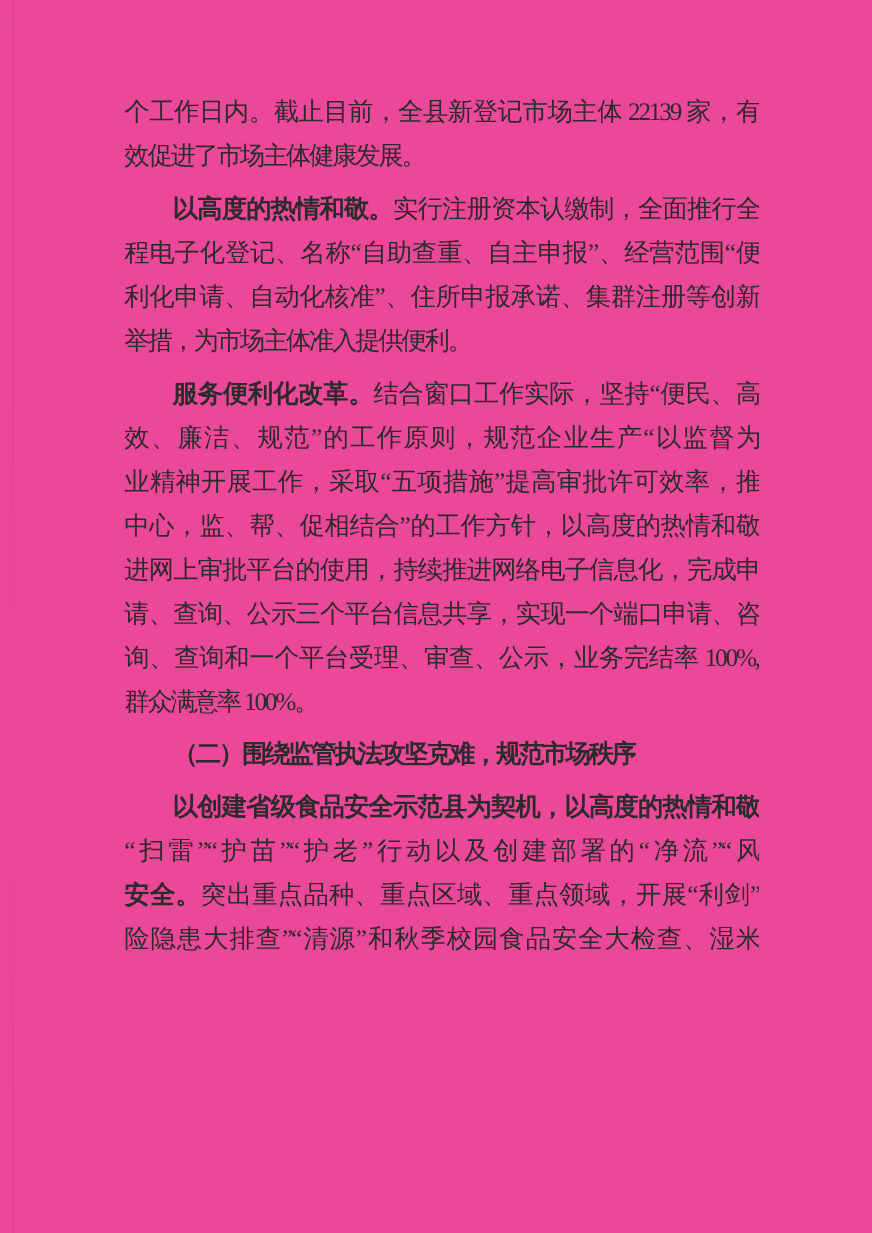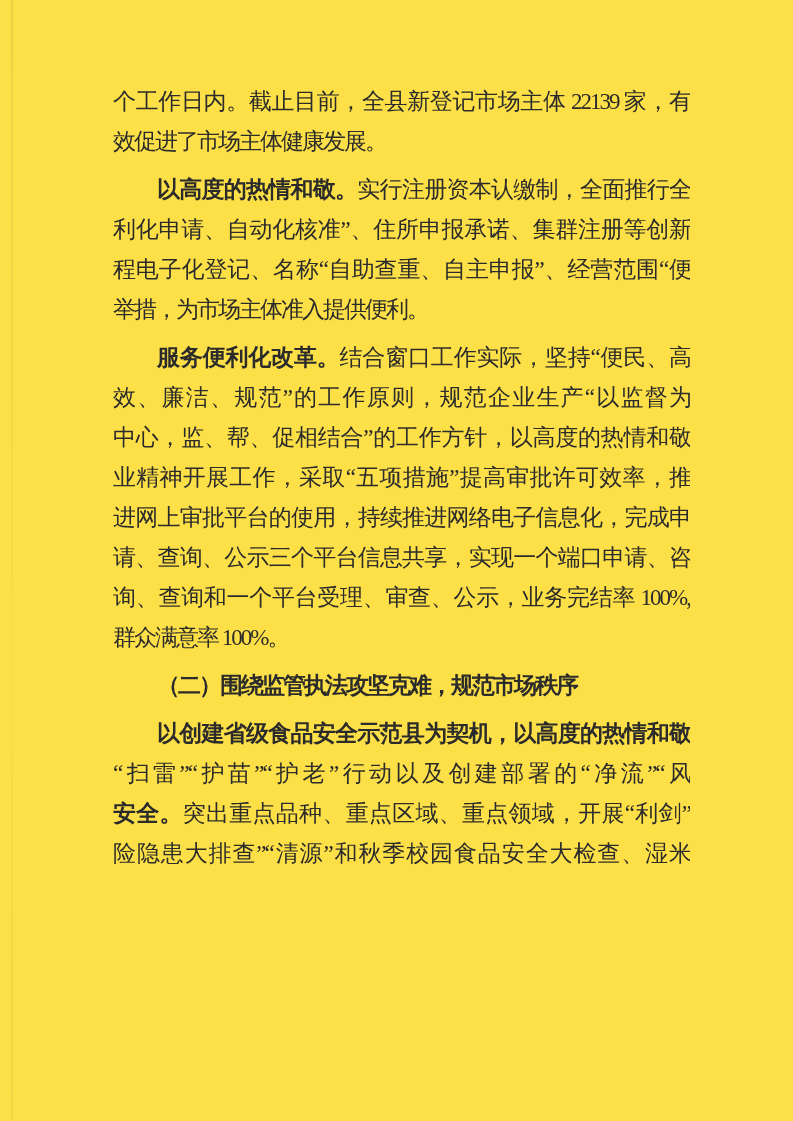--- a/index.html
+++ b/index.html
@@ -4,21 +4,21 @@
 <style>
   html, body {
     margin: 0;
     padding: 0;
     background: #ffffff;
   }
   .page {
     position: relative;
     width: 793px;
     height: 1121px;
-    background: #fde047;
+    background: #ec4899;
     overflow: hidden;
     font-family: "Liberation Serif", "DejaVu Serif", serif;
     color: #2b2b2b;
   }
   
   .scan-edge {
     position: absolute;
     left: 11px;
     top: 0;
     width: 2px;
@@ -64,30 +64,30 @@
 
   <div class="content">
 
     <div class="para">
       <div class="line fill"><span class="seg">个工作日内。截止目前，全县新登记市场主体 22139 家，有</span></div>
       <div class="line"><span class="seg">效促进了市场主体健康发展。</span></div>
     </div>
 
     <div class="para">
       <div class="line fill indent"><span class="seg bold">以高度的热情和敬。</span><span class="seg">实行注册资本认缴制，全面推行全</span></div>
+      <div class="line fill"><span class="seg">程电子化登记、名称“自助查重、自主申报”、经营范围“便</span></div>
       <div class="line fill"><span class="seg">利化申请、自动化核准”、住所申报承诺、集群注册等创新</span></div>
-      <div class="line fill"><span class="seg">程电子化登记、名称“自助查重、自主申报”、经营范围“便</span></div>
       <div class="line"><span class="seg">举措，为市场主体准入提供便利。</span></div>
     </div>
 
     <div class="para">
       <div class="line fill indent"><span class="seg bold">服务便利化改革。</span><span class="seg">结合窗口工作实际，坚持“便民、高</span></div>
       <div class="line fill"><span class="seg">效、廉洁、规范”的工作原则，规范企业生产“以监督为</span></div>
+      <div class="line fill"><span class="seg">业精神开展工作，采取“五项措施”提高审批许可效率，推</span></div>
       <div class="line fill"><span class="seg">中心，监、帮、促相结合”的工作方针，以高度的热情和敬</span></div>
-      <div class="line fill"><span class="seg">业精神开展工作，采取“五项措施”提高审批许可效率，推</span></div>
       <div class="line fill"><span class="seg">进网上审批平台的使用，持续推进网络电子信息化，完成申</span></div>
       <div class="line fill"><span class="seg">请、查询、公示三个平台信息共享，实现一个端口申请、咨</span></div>
       <div class="line fill"><span class="seg">询、查询和一个平台受理、审查、公示，业务完结率 100%,</span></div>
       <div class="line"><span class="seg">群众满意率 100%。</span></div>
     </div>
 
     <div class="para">
       <div class="line indent"><span class="seg bold">（二）围绕监管执法攻坚克难，规范市场秩序</span></div>
     </div>
 

